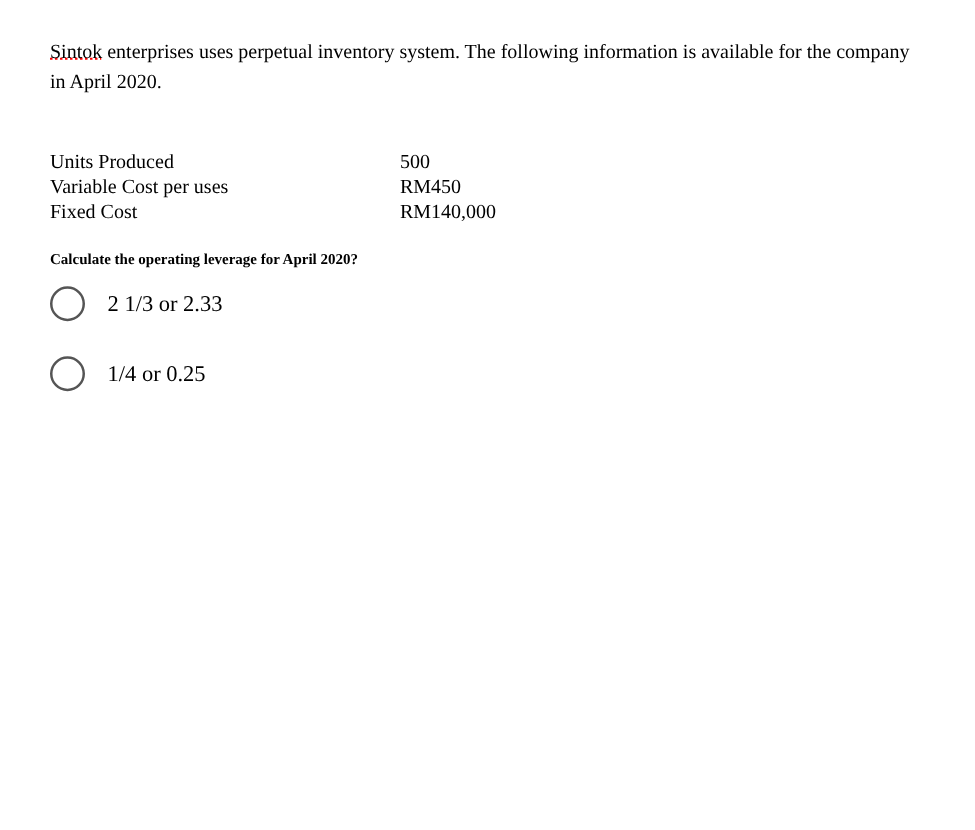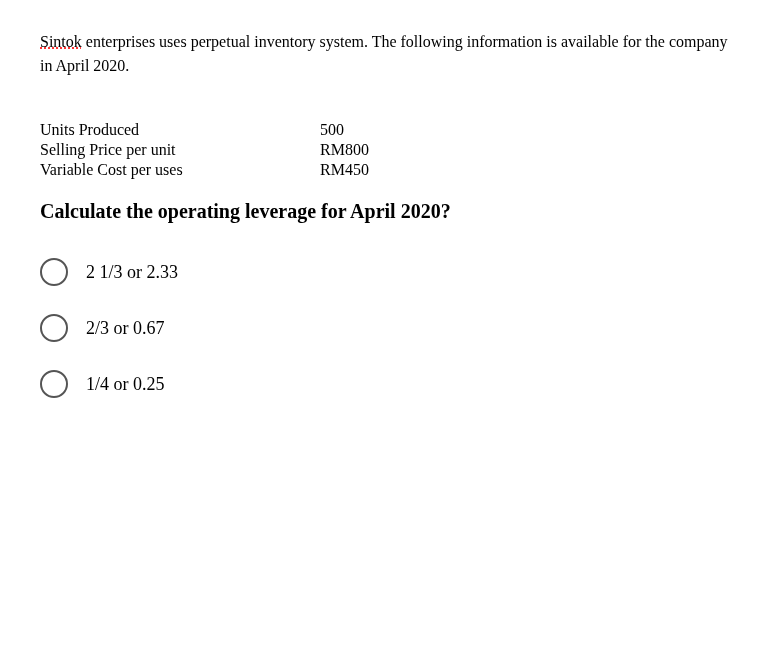--- a/index.html
+++ b/index.html
@@ -43,22 +43,22 @@
     .info-table td:first-child {
       width: 220px;
     }
 
     .info-table td:last-child {
       padding-left: 60px;
     }
 
     .question {
       font-weight: bold;
-      margin-bottom: 35px;
-      font-size: 20px;
+      margin-bottom: 14px;
+      font-size: 12px;
       font-family: Liberation Serif, serif;
     }
 
     .options-list {
       list-style: none;
       padding: 0;
       margin: 0;
       text-align: right;
     }
 
@@ -94,38 +94,34 @@
   <span class="sintok-underline">Sintok</span><span> enterprises uses perpetual inventory system. The following information is available for the company in April 2020.</span>
 </p>
 
 <table class="info-table">
   <tbody id="info-table-body">
   <tr>
         <td>Units Produced</td>
         <td>500</td>
       </tr>
       <tr>
-        <td>Selling Price per unit</td>
-        <td>RM800</td>
+        <td>Variable Cost per uses</td>
+        <td>RM450</td>
       </tr>
       <tr>
-        <td>Variable Cost per uses</td>
-        <td>RM450</td>
+        <td>Fixed Cost</td>
+        <td>RM140,000</td>
       </tr>
     </tbody>
 </table>
 
 <p class="question">Calculate the operating leverage for April 2020?</p>
 
 <ul class="options-list" id="options-list">
 <li class="option-item">
       <span class="radio-circle"></span>
       <span class="option-label">2 1/3 or 2.33</span>
     </li>
     <li class="option-item">
       <span class="radio-circle"></span>
-      <span class="option-label">2/3 or 0.67</span>
-    </li>
-    <li class="option-item">
-      <span class="radio-circle"></span>
       <span class="option-label">1/4 or 0.25</span>
     </li>
   </ul>
 
 </body></html>

